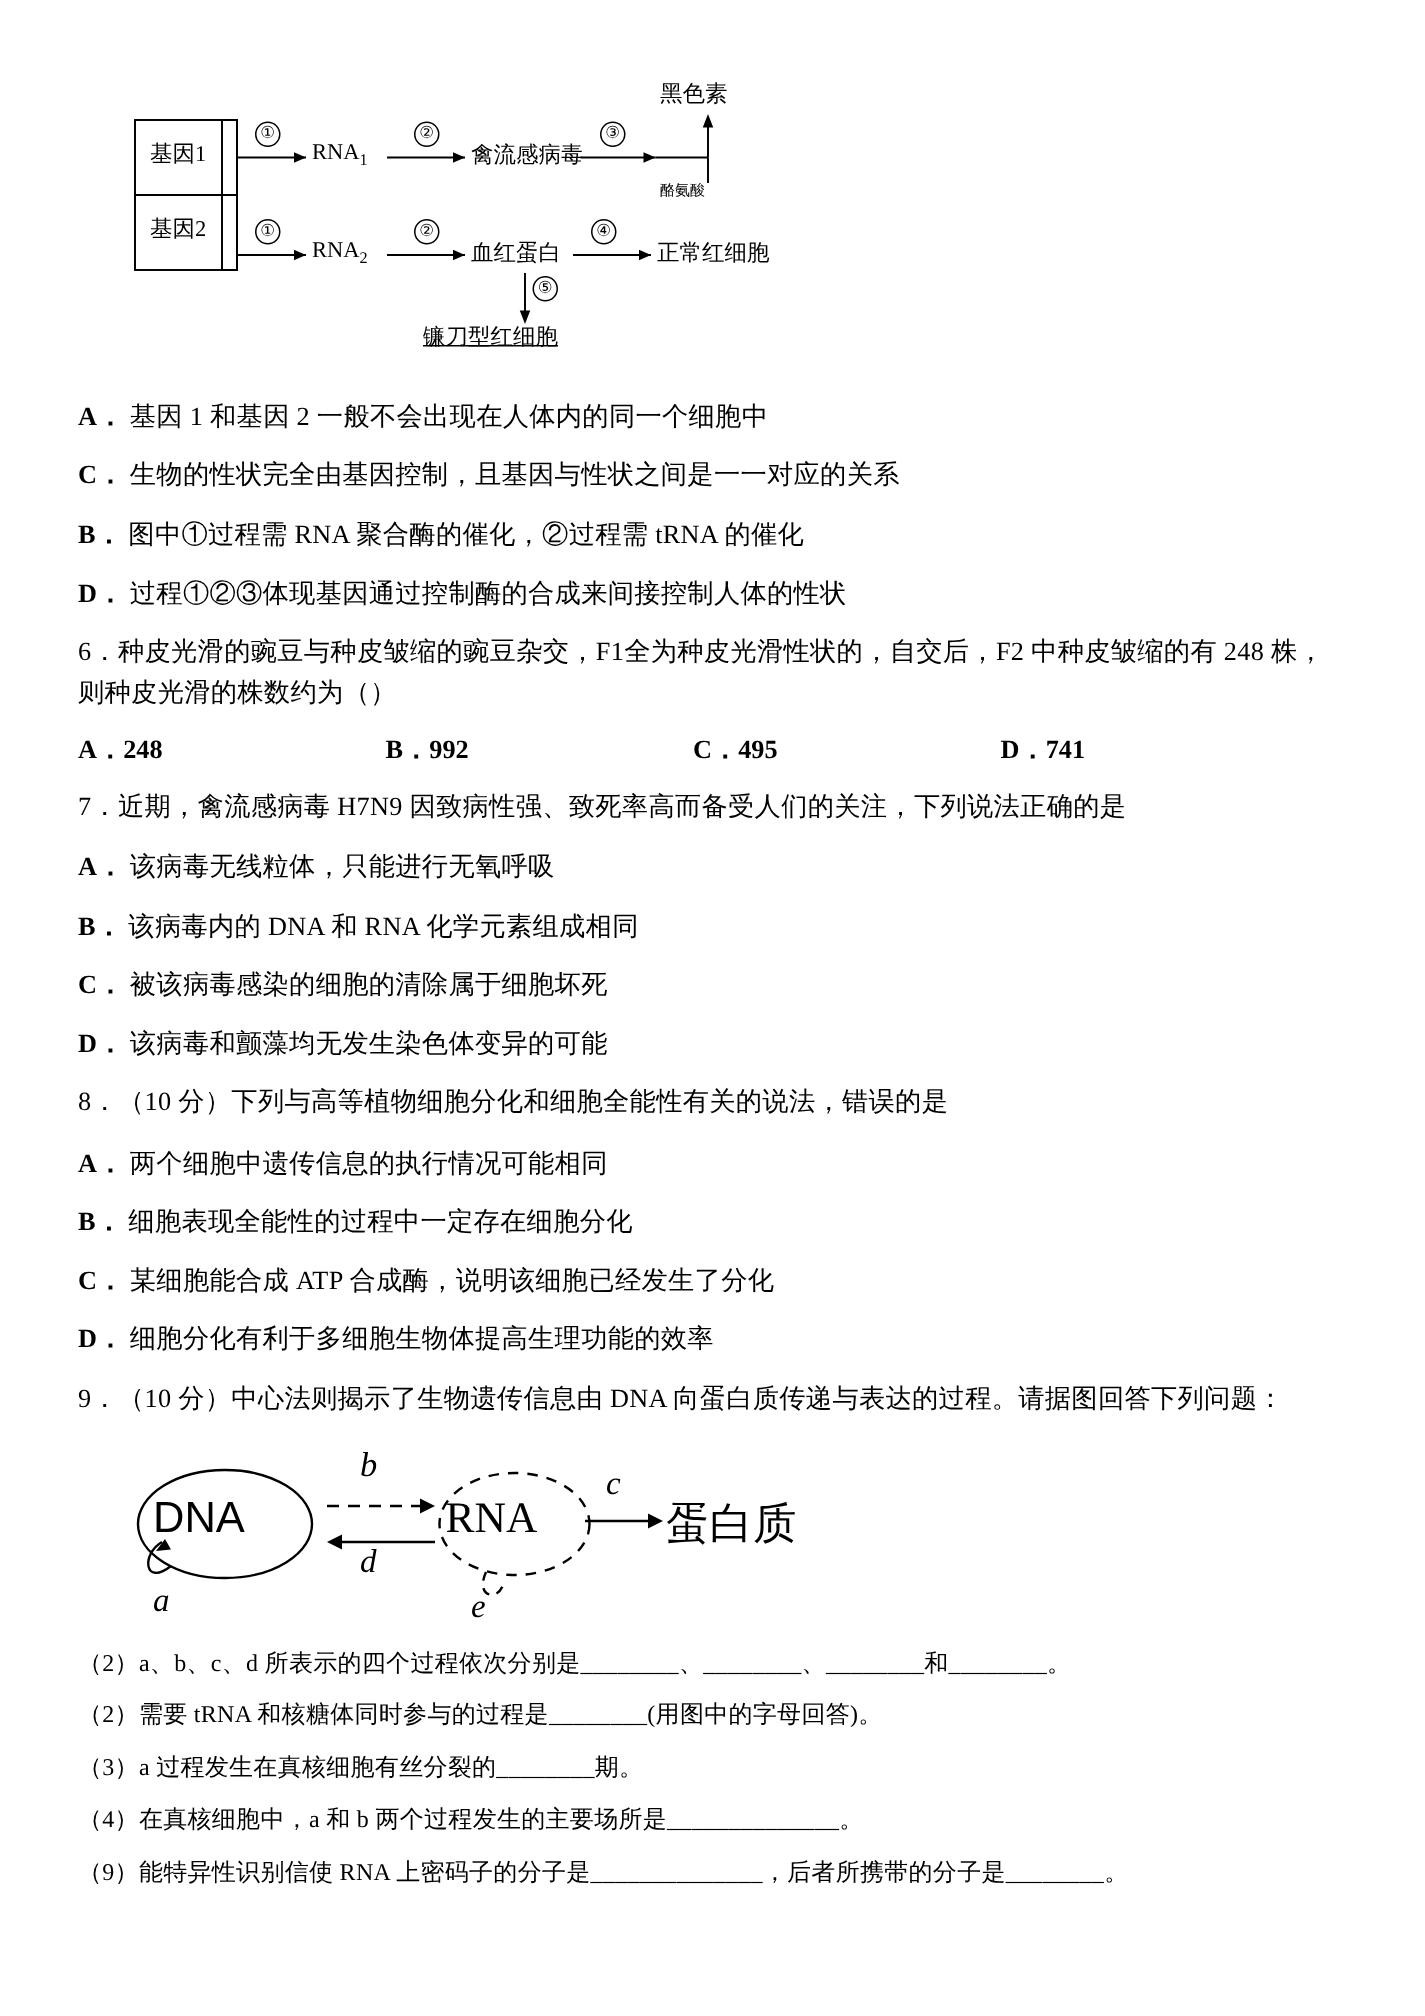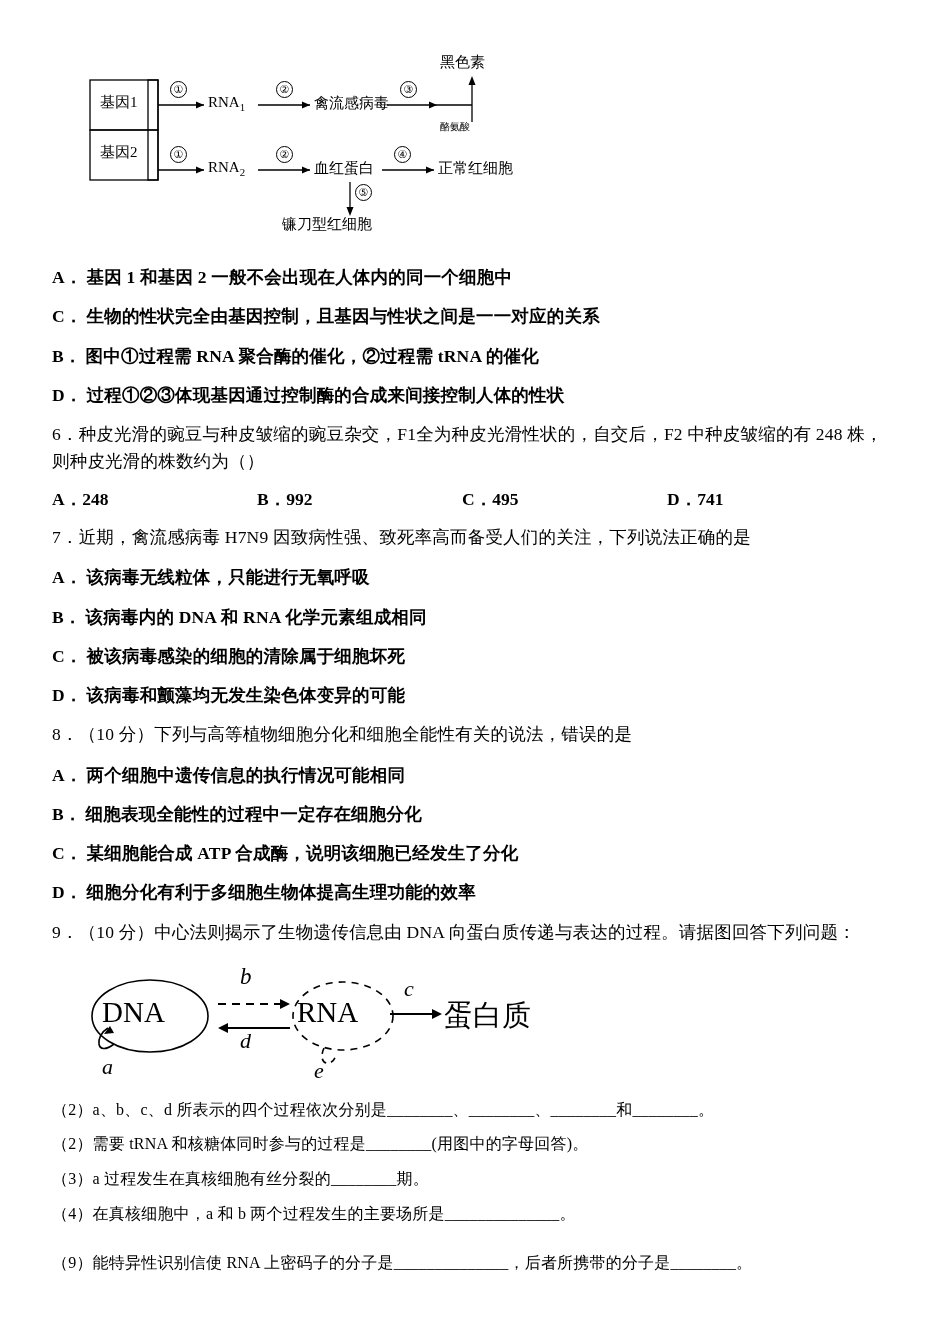--- a/index.html
+++ b/index.html
@@ -38,21 +38,21 @@
     font-size: 17.5px;
     line-height: 1.5;
     margin: 0 0 13px 0;
     letter-spacing: 0.2px;
   }
   .opt .lbl {
     font-weight: bold;
     font-family: "Liberation Serif", serif;
     margin-right: 4px;
   }
-  b, .bold { font-weight: bold; }
+  b, .bold { font-weight: normal; }
   .opts-row {
     display: flex;
     font-size: 17.5px;
     margin: 12px 0 13px 0;
   }
   .opts-row .cell {
     width: 205px;
     font-weight: bold;
   }
   .opts-row .cell .val { font-weight: bold; }
@@ -136,21 +136,21 @@
       <div style="position:absolute; left:194px; top:21px;"><span class="circ">②</span></div>
       <div style="position:absolute; left:194px; top:86px;"><span class="circ">②</span></div>
       <div style="position:absolute; left:232px; top:34px; font-size:15px;">禽流感病毒</div>
       <div style="position:absolute; left:318px; top:21px;"><span class="circ">③</span></div>
       <div style="position:absolute; left:358px; top:-7px; font-size:15px;">黑色素</div>
       <div style="position:absolute; left:358px; top:60px; font-size:10px;">酪氨酸</div>
       <div style="position:absolute; left:232px; top:99px; font-size:15px;">血红蛋白</div>
       <div style="position:absolute; left:312px; top:86px;"><span class="circ">④</span></div>
       <div style="position:absolute; left:356px; top:99px; font-size:15px;">正常红细胞</div>
       <div style="position:absolute; left:273px; top:124px;"><span class="circ">⑤</span></div>
-      <div style="position:absolute; left:200px; top:155px; font-size:15px;">镰刀型红细胞</div>
+      <div style="position:absolute; left:200px; top:155px; font-size:15px;text-decoration:underline;">镰刀型红细胞</div>
     </div>
 
     <div class="opt">
       <span class="lbl">A．</span><span class="bold">基因 1 和基因 2 一般不会出现在人体内的同一个细胞中</span>
     </div>
     <div class="opt">
       <span class="lbl">C．</span><span class="bold">生物的性状完全由基因控制，且基因与性状之间是一一对应的关系</span>
     </div>
     <div class="opt">
       <span class="lbl">B．</span><span class="bold">图中①过程需 RNA 聚合酶的催化，②过程需 tRNA 的催化</span>
@@ -212,30 +212,30 @@
         <polygon points="218,46 208,41 208,51" fill="#000"></polygon>
 
         <line x1="218" y1="70" x2="152" y2="70" stroke="#000" stroke-width="1.8"></line>
         <polygon points="146,70 156,65 156,75" fill="#000"></polygon>
 
         <line x1="318" y1="56" x2="364" y2="56" stroke="#000" stroke-width="1.8"></line>
         <polygon points="370,56 360,51 360,61" fill="#000"></polygon>
 
         <path d="M 252 90 C 244 108, 262 110, 264 96" fill="none" stroke="#000" stroke-width="1.6" stroke-dasharray="6,5"></path>
       </svg>
-      <div style="position:absolute; left:30px; top:38px; font-size:29px; font-family:Liberation Serif, serif;">DNA</div>
+      <div style="position:absolute; left:30px; top:38px; font-size:29px; font-family:Liberation Sans, sans-serif;">DNA</div>
       <div style="position:absolute; left:225px; top:38px; font-size:29px; font-family:'Liberation Serif', serif;">RNA</div>
       <div style="position:absolute; left:372px; top:38px; font-size:29px; font-family:'Liberation Serif', serif;">蛋白质</div>
       <div style="position:absolute; left:30px; top:96px; font-size:22px; font-style:italic; font-family:'Liberation Serif', serif;">a</div>
       <div style="position:absolute; left:168px; top:6px; font-size:23px; font-style:italic; font-family:'Liberation Serif', serif;">b</div>
       <div style="position:absolute; left:332px; top:18px; font-size:22px; font-style:italic; font-family:'Liberation Serif', serif;">c</div>
       <div style="position:absolute; left:168px; top:70px; font-size:22px; font-style:italic; font-family:'Liberation Serif', serif;">d</div>
       <div style="position:absolute; left:242px; top:100px; font-size:22px; font-style:italic; font-family:'Liberation Serif', serif;">e</div>
     </div>
 
     <div class="q-line small-note" style="margin-bottom:10px;">（2）a、b、c、d 所表示的四个过程依次分别是________、________、________和________。</div>
     <div class="q-line small-note" style="margin-bottom:10px;">（2）需要 tRNA 和核糖体同时参与的过程是________(用图中的字母回答)。</div>
     <div class="q-line small-note" style="margin-bottom:10px;">（3）a 过程发生在真核细胞有丝分裂的________期。</div>
-    <div class="q-line small-note" style="margin-bottom:24px;">（4）在真核细胞中，a 和 b 两个过程发生的主要场所是______________。</div>
+    <div class="q-line small-note" style="margin-bottom:10px;">（4）在真核细胞中，a 和 b 两个过程发生的主要场所是______________。</div>
     <div class="q-line small-note" style="margin-bottom:10px;">（9）能特异性识别信使 RNA 上密码子的分子是______________，后者所携带的分子是________。</div>
 
   </div>
 </div>
 
 </body></html>

